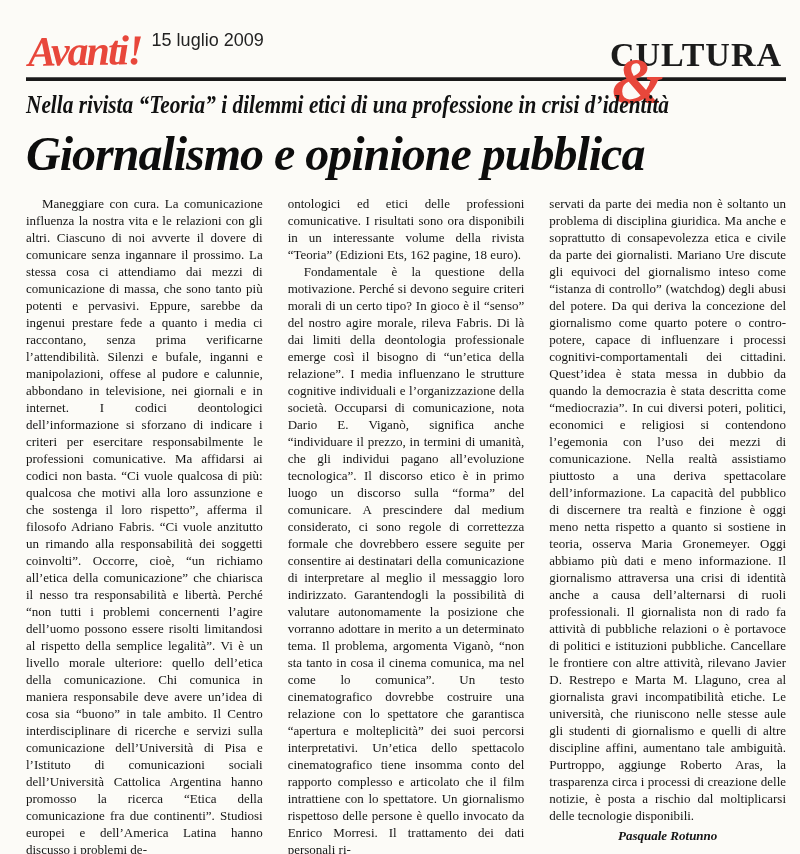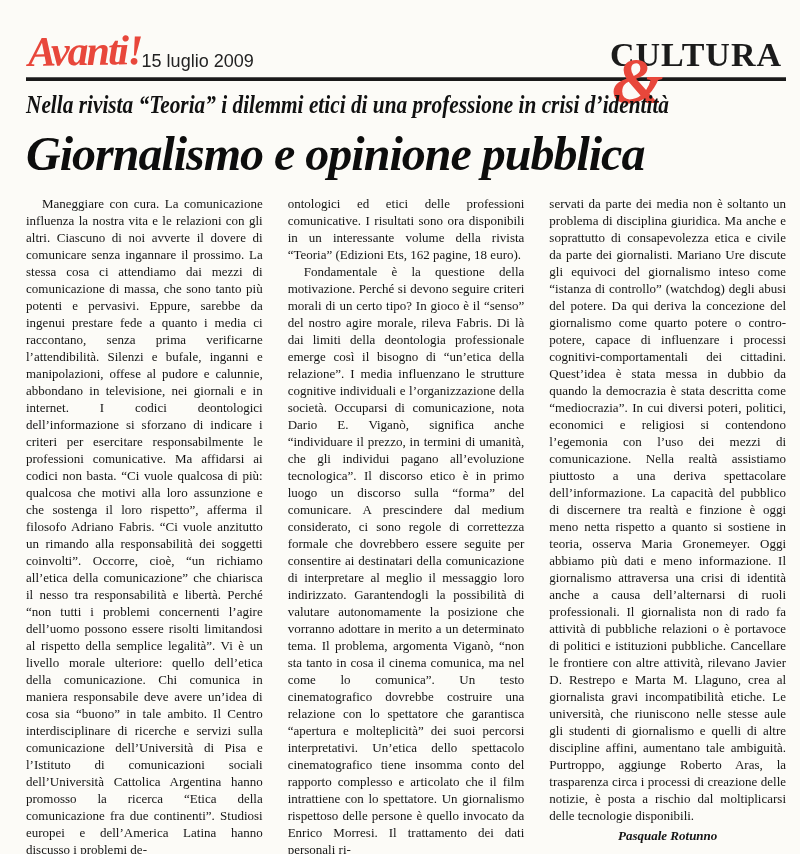--- a/index.html
+++ b/index.html
@@ -15,21 +15,21 @@
     padding:30px 14px 10px 26px;
     overflow:hidden;
   }
   
   .masthead{
     display:flex;
     align-items:flex-end;
     justify-content:space-between;
     padding:0 4px 2px 2px;
   }
-  .masthead-left{display:flex;align-items:flex-end;gap:0;}
+  .masthead-left{display:flex;align-items:flex-start;gap:10px;}
   .logo{
     font-family:"Liberation Serif", serif;
     font-style:italic;
     font-weight:bold;
     font-size:42px;
     line-height:1;
     letter-spacing:-2px;
     transform:rotate(-1deg);
     display:inline-block;
   }

